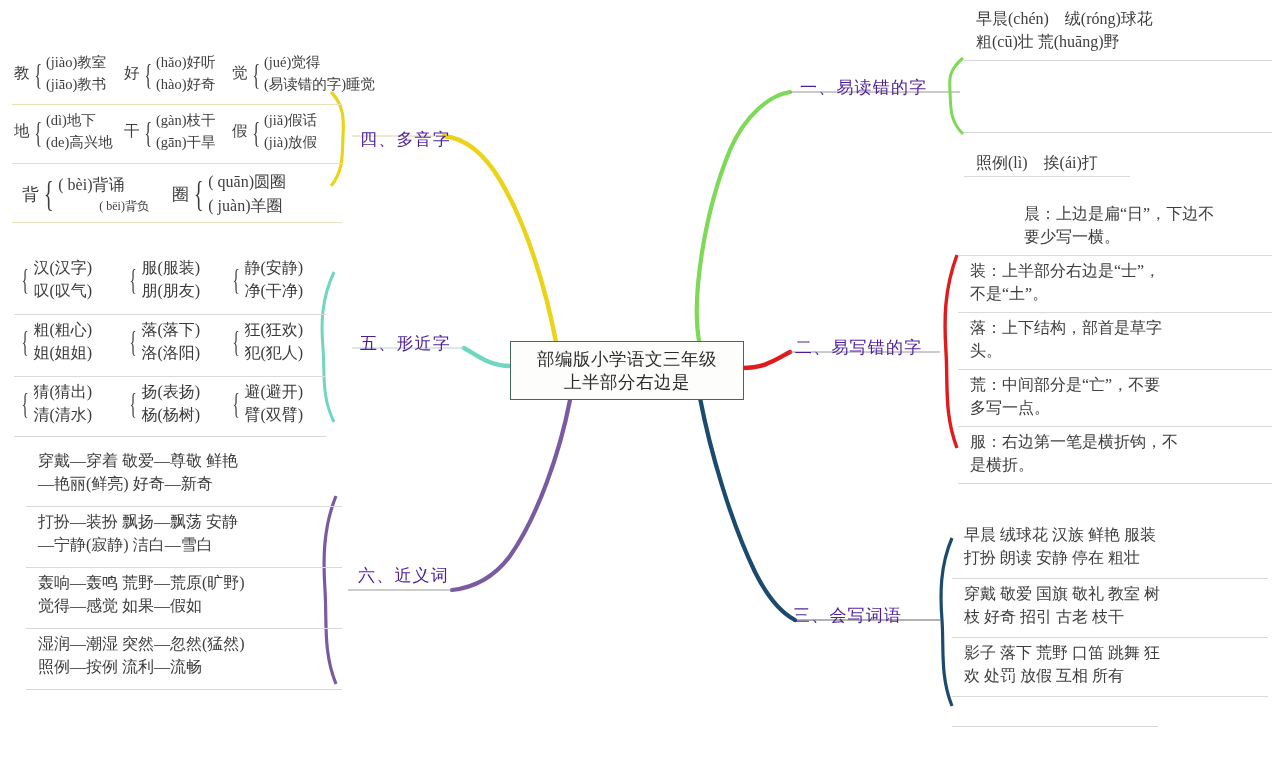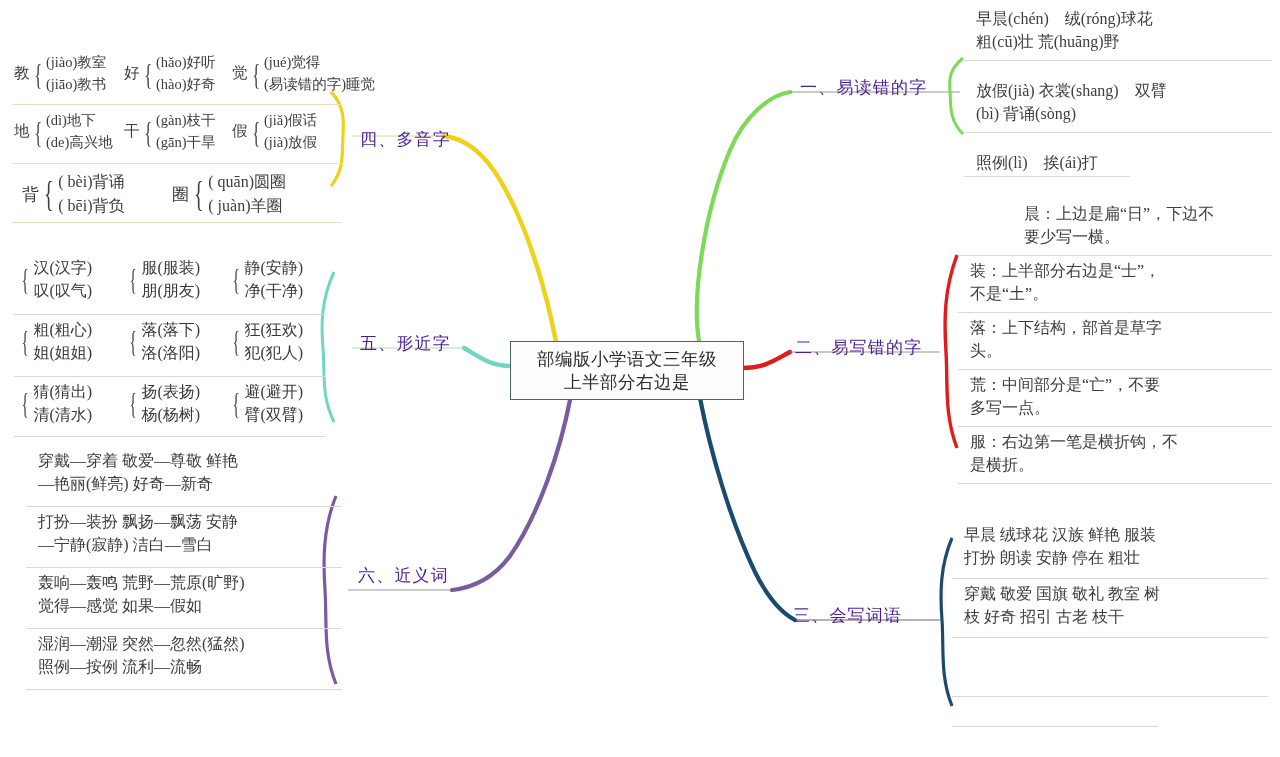--- a/index.html
+++ b/index.html
@@ -93,22 +93,20 @@
     <span class="ln">部编版小学语文三年级</span>
     <span class="ln">上半部分右边是</span>
   </div>
 
   <div class="branch-title" style="left:800px;top:76px;">一、易读错的字</div>
 
   <div class="leaf" style="left:968px;top:6px;width:304px;">早晨(chén)　绒(róng)球花
 粗(cū)壮 荒(huāng)野</div>
   <div class="hline" style="left:964px;top:60px;width:308px;"></div>
 
-  <div class="leaf" style="left:968px;top:78px;width:304px;">放假(jià) 衣裳(shang)　双臂
-(bì) 背诵(sòng)</div>
   <div class="hline" style="left:964px;top:132px;width:308px;"></div>
 
   <div class="leaf" style="left:968px;top:150px;width:304px;">照例(lì)　挨(ái)打</div>
   <div class="hline" style="left:964px;top:176px;width:166px;"></div>
 
   <div class="branch-title" style="left:795px;top:336px;">二、易写错的字</div>
 
   <div class="leaf" style="left:1016px;top:201px;width:310px;">晨：上边是扁“日”，下边不
 要少写一横。</div>
   <div class="hline" style="left:958px;top:255px;width:314px;"></div>
@@ -132,20 +130,22 @@
   <div class="branch-title" style="left:793px;top:604px;">三、会写词语</div>
 
   <div class="leaf" style="left:956px;top:522px;width:312px;">早晨 绒球花 汉族 鲜艳 服装
 打扮 朗读 安静 停在 粗壮</div>
   <div class="hline" style="left:952px;top:578px;width:316px;"></div>
 
   <div class="leaf" style="left:956px;top:581px;width:312px;">穿戴 敬爱 国旗 敬礼 教室 树
 枝 好奇 招引 古老 枝干</div>
   <div class="hline" style="left:952px;top:637px;width:316px;"></div>
 
+  <div class="leaf" style="left:956px;top:640px;width:312px;">影子 落下 荒野 口笛 跳舞 狂
+欢 处罚 放假 互相 所有</div>
   <div class="hline" style="left:952px;top:696px;width:316px;"></div>
 
   <div class="hline" style="left:952px;top:726px;width:206px;"></div>
 
   <div class="branch-title" style="left:360px;top:128px;">四、多音字</div>
 
   <div class="grid-box" style="left:14px;top:52px;width:316px;">
     <div class="grid-row">
       <div class="cell" style="width:110px;">
         <span class="hz">教</span>
@@ -205,21 +205,21 @@
   </div>
   <div class="hline" style="left:12px;top:163px;width:330px;background:#e6e0bb;"></div>
 
   <div class="grid-box" style="left:22px;top:170px;width:310px;">
     <div class="grid-row">
       <div class="cell" style="width:150px;">
         <span class="hz" style="font-size:17px;">背</span>
         <span class="brace" style="font-size:36px;">{</span>
         <span class="pair">
           <span class="pin" style="font-size:16px;">( bèi)背诵</span>
-          <span class="pin" style="font-size:16px;">( bēi)背负</span>
+          <span class="pin" style="font-size:12px;margin-left:41px;">( bēi)背负</span>
         </span>
       </div>
       <div class="cell" style="width:150px;">
         <span class="hz" style="font-size:17px;">圈</span>
         <span class="brace" style="font-size:36px;">{</span>
         <span class="pair">
           <span class="pin" style="font-size:16px;">( quān)圆圈</span>
           <span class="pin" style="font-size:16px;">( juàn)羊圈</span>
         </span>
       </div>

